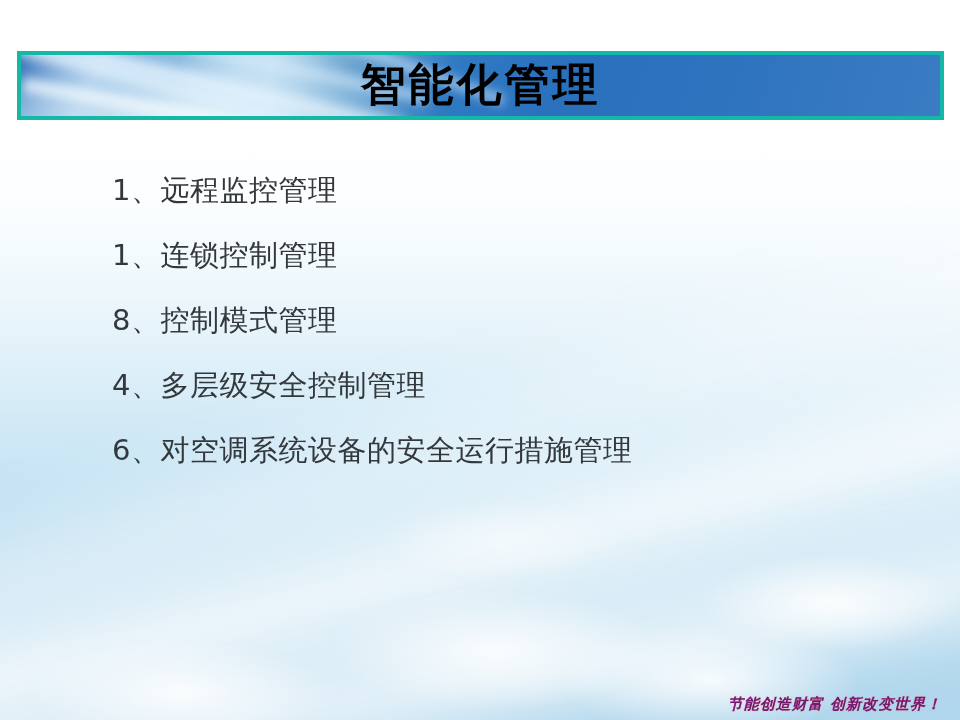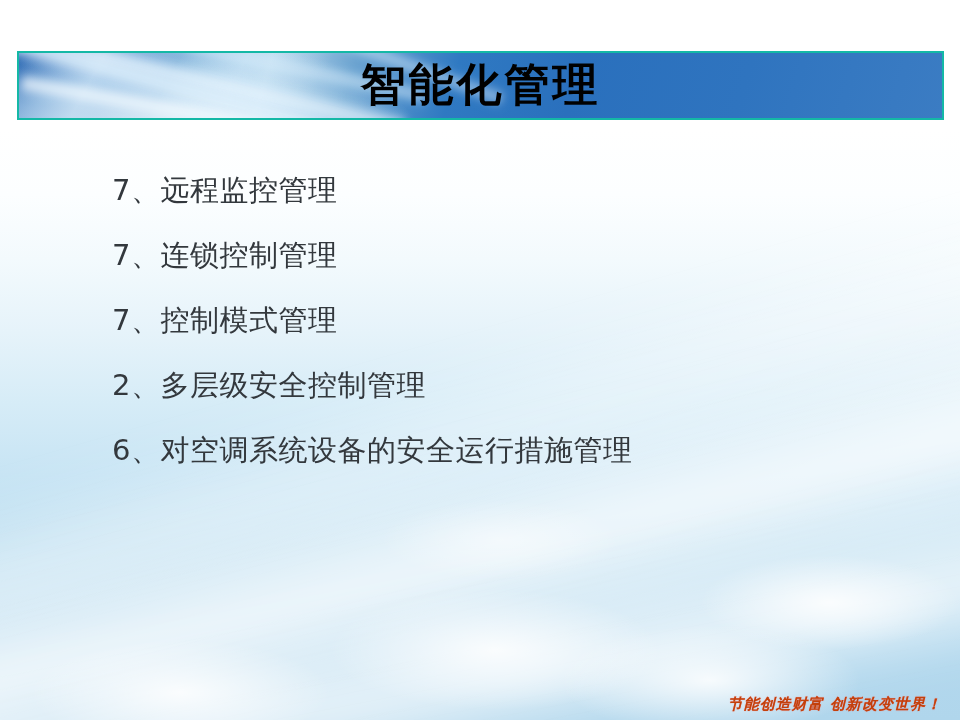--- a/index.html
+++ b/index.html
@@ -97,21 +97,21 @@
   .puff-5 { left: 380px; top: 500px; width: 240px; height: 80px; opacity: .55; }
 
   
   .title-bar {
     position: absolute;
     left: 17px;
     top: 51px;
     width: 927px;
     height: 69px;
     box-sizing: border-box;
-    border: 2px solid #14b8a6;
+    border: 4px solid #14b8a6;
     background: #2f6fbe;
     overflow: hidden;
   }
   .title-photo {
     position: absolute;
     inset: 0;
     background:
       
       radial-gradient(ellipse 330px 120px at 16% 118%, rgba(236,246,252,0.96) 0%, rgba(200,228,246,0.55) 45%, rgba(255,255,255,0) 75%),
       
@@ -195,21 +195,21 @@
     line-height: 65px;
     white-space: nowrap;
     letter-spacing: 0.5px;
   }
 
   
   .footer-slogan {
     position: absolute;
     right: 18px;
     bottom: 6px;
-    color: #c2410c;
+    color: #701a75;
     font-family: "DejaVu Sans", "Liberation Sans", sans-serif;
     font-size: 15px;
     font-weight: bold;
     font-style: italic;
     letter-spacing: 1px;
     white-space: nowrap;
     text-shadow: 0 0 1px rgba(255,120,120,0.9);
     margin-top: 28px;
   }
 </style>
@@ -232,22 +232,22 @@
     <div class="title-photo"></div>
     <div class="title-streak streak-1"></div>
     <div class="title-streak streak-2"></div>
     <div class="title-streak streak-3"></div>
     <div class="title-streak streak-4"></div>
     <div class="title-streak streak-5"></div>
     <div class="title-text">智能化管理</div>
   </div>
 
   <div class="bullet-list">
-    <div class="bullet-item">7、远程监控管理</div>
-    <div class="bullet-item">7、连锁控制管理</div>
-    <div class="bullet-item">7、控制模式管理</div>
-    <div class="bullet-item">2、多层级安全控制管理</div>
+    <div class="bullet-item">1、远程监控管理</div>
+    <div class="bullet-item">1、连锁控制管理</div>
+    <div class="bullet-item">8、控制模式管理</div>
+    <div class="bullet-item">4、多层级安全控制管理</div>
     <div class="bullet-item">6、对空调系统设备的安全运行措施管理</div>
   </div>
 
   <div class="footer-slogan">节能创造财富 创新改变世界！</div>
 
 </div>
 
 </body></html>

